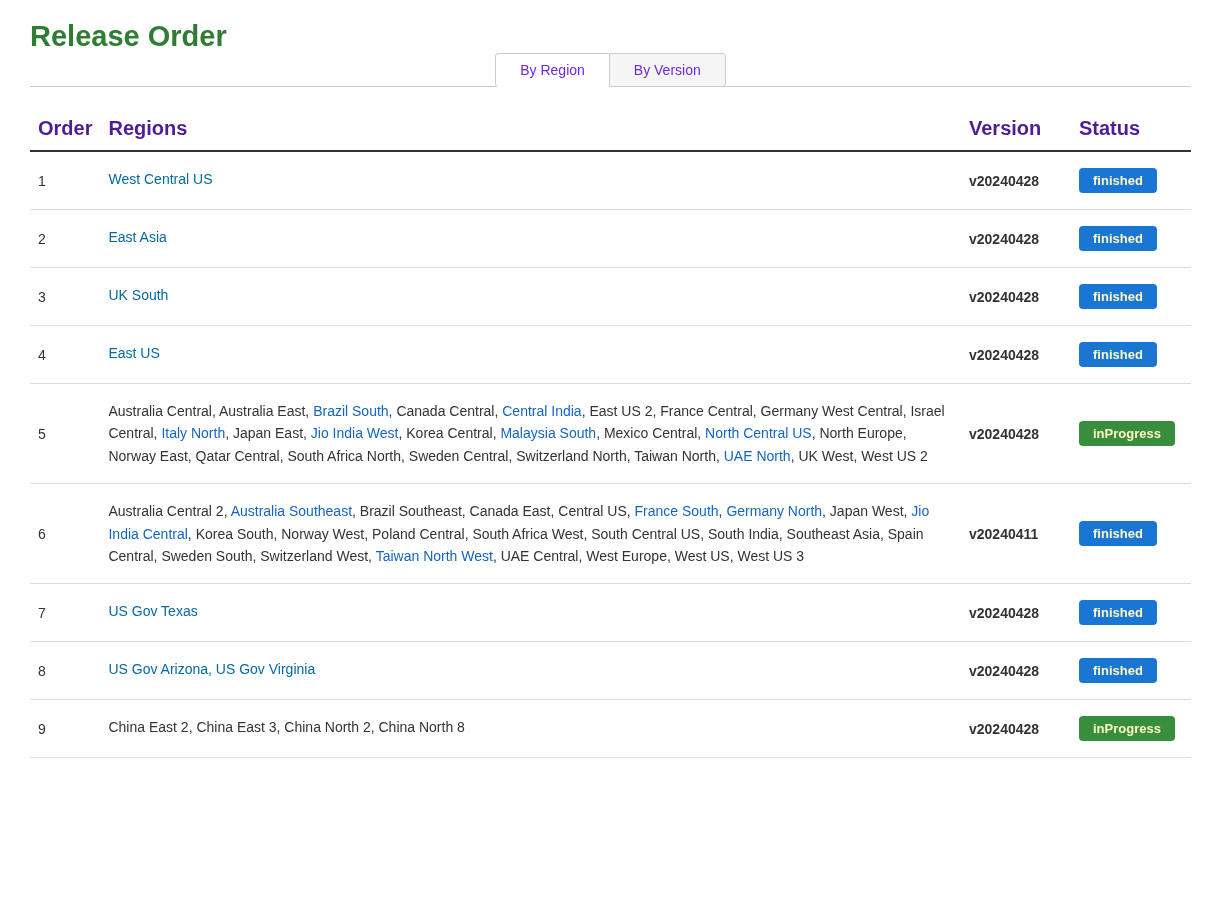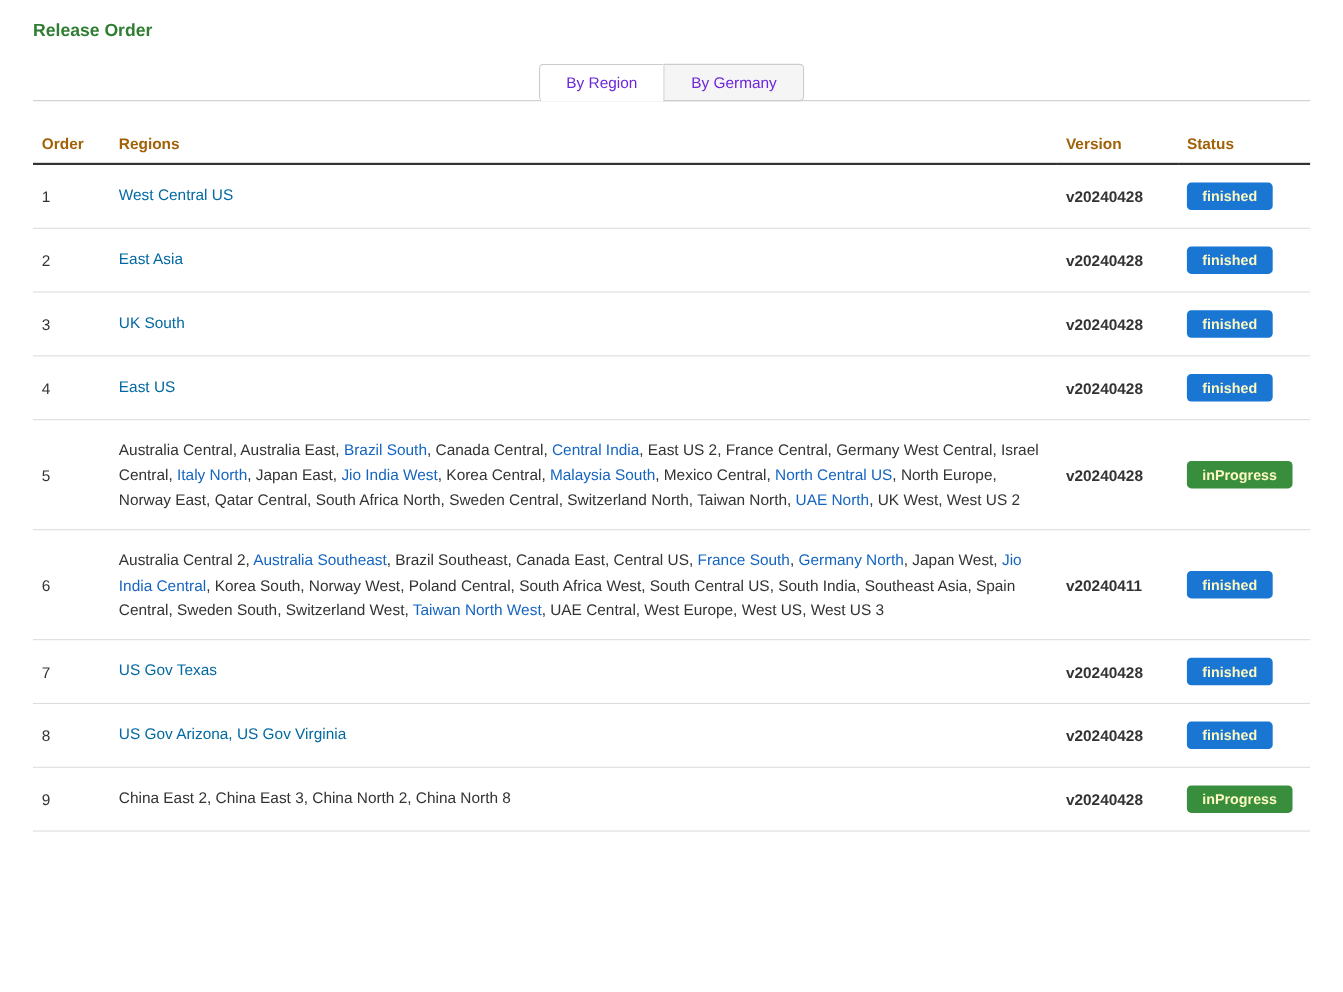--- a/index.html
+++ b/index.html
@@ -5,23 +5,22 @@
     * { box-sizing: border-box; margin: 0; padding: 0; }
     body {
       font-family: -apple-system, BlinkMacSystemFont, 'Segoe UI', Arial, sans-serif;
       font-size: 14px;
       color: #333;
       background: #fff;
       padding: 20px 30px;
     }
     h1 {
       color: #2e7d32;
-      font-size: 16px;
+      font-size: 29px;
       font-weight: 700;
-      margin-bottom: 20px;
     }
     .tabs {
       display: flex;
       justify-content: center;
       margin-bottom: 0;
     }
     .tab {
       padding: 8px 24px;
       border: 1px solid #ccc;
       background: #f5f5f5;
@@ -50,22 +49,22 @@
       margin-bottom: 20px;
     }
     table {
       width: 100%;
       border-collapse: collapse;
     }
     thead th {
       text-align: left;
       padding: 10px 8px;
       font-weight: 700;
-      font-size: 14px;
-      color: #a16207;
+      font-size: 20px;
+      color: #4c1d95;
       border-bottom: 2px solid #333;
     }
     thead th:first-child { width: 70px; }
     thead th:nth-child(2) { }
     thead th:nth-child(3) { width: 110px; }
     thead th:nth-child(4) { width: 120px; }
     tbody tr td {
       padding: 16px 8px;
       vertical-align: top;
       border-bottom: 1px solid #ddd;
@@ -106,21 +105,21 @@
       background-color: #388e3c;
     }
   </style>
 </head>
 <body>
 
 <h1>Release Order</h1>
 
 <div class="tabs">
   <div class="tab active">By Region</div>
-  <div class="tab">By Germany</div>
+  <div class="tab">By Version</div>
 </div>
 <hr class="divider">
 
 <table>
   <thead>
     <tr>
       <th>Order</th>
       <th>Regions</th>
       <th>Version</th>
       <th>Status</th>

